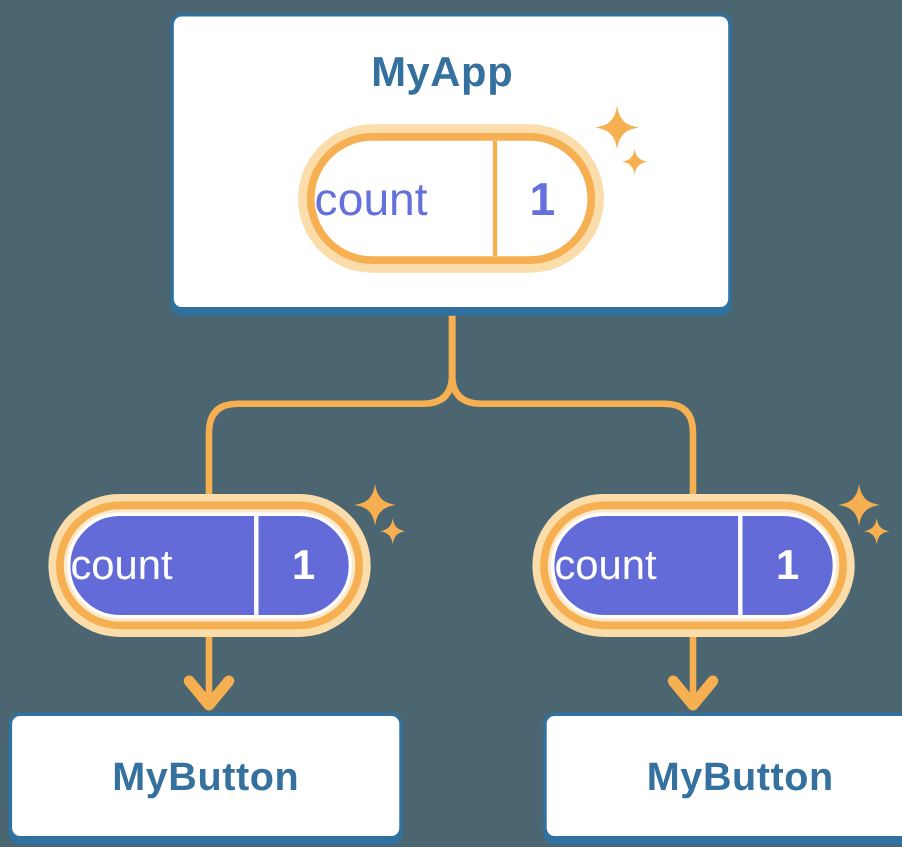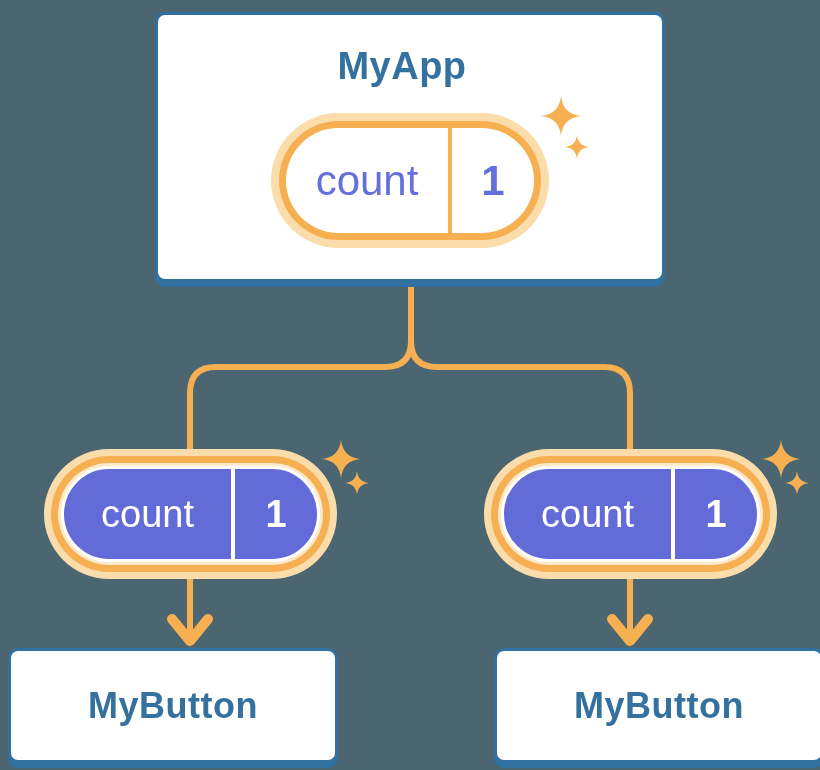--- a/index.html
+++ b/index.html
@@ -36,21 +36,21 @@
   .card {
     position: absolute;
     background: #ffffff;
     border: 3px solid var(--card-border, #31719F);
     border-radius: 10px;
     box-shadow: 0 5px 0 var(--card-border, #31719F);
     z-index: 2;
   }
   .root-card { left: 155px; top: 12px; width: 510px; height: 270px; }
   .child-card {
-    width: 330px; height: 115px;
+    width: 358px; height: 115px;
     display: flex; align-items: center; justify-content: center;
   }
   .left-card  { left: 8px;   top: 648px; }
   .right-card { left: 494px; top: 648px; }
 
   .card-title {
     font-size: 38px;
     font-weight: 700;
     color: var(--title-blue, #35719E);
     letter-spacing: 0.5px;
@@ -87,21 +87,21 @@
   .pill-dark .pill-ring { padding: 7px; }
   .pill-dark .pill-gap  { padding: 3px; }
   .pill-dark .pill-body { background: var(--purple, #636BD8); border: 3px solid #ffffff; }
   .pill-dark .state-name, .pill-dark .state-value { color: #ffffff; font-size: 38px; }
   .pill-dark .state-name { font-weight: 500; }
   .pill-dark .pill-divider { background: #ffffff; }
 
   .left-pill  { left: 44px;  top: 449px; }
   .right-pill { left: 484px; top: 449px; }
 
-  .state-name { flex: 1; text-align: center; }
+  .state-name { flex: 1; text-align: left; }
   .pill-divider { width: 4px; align-self: stretch; }
   .state-value { width: 82px; text-align: center; font-weight: 700; }
 </style>
 </head>
 <body>
 
 <div class="canvas">
 
   <svg class="layer connectors" width="820" height="770" viewBox="0 0 820 770">
     <path class="line" d="M411,283 L411,341 Q411,367 385,367 L216,367 Q190,367 190,393 L190,455"></path>

